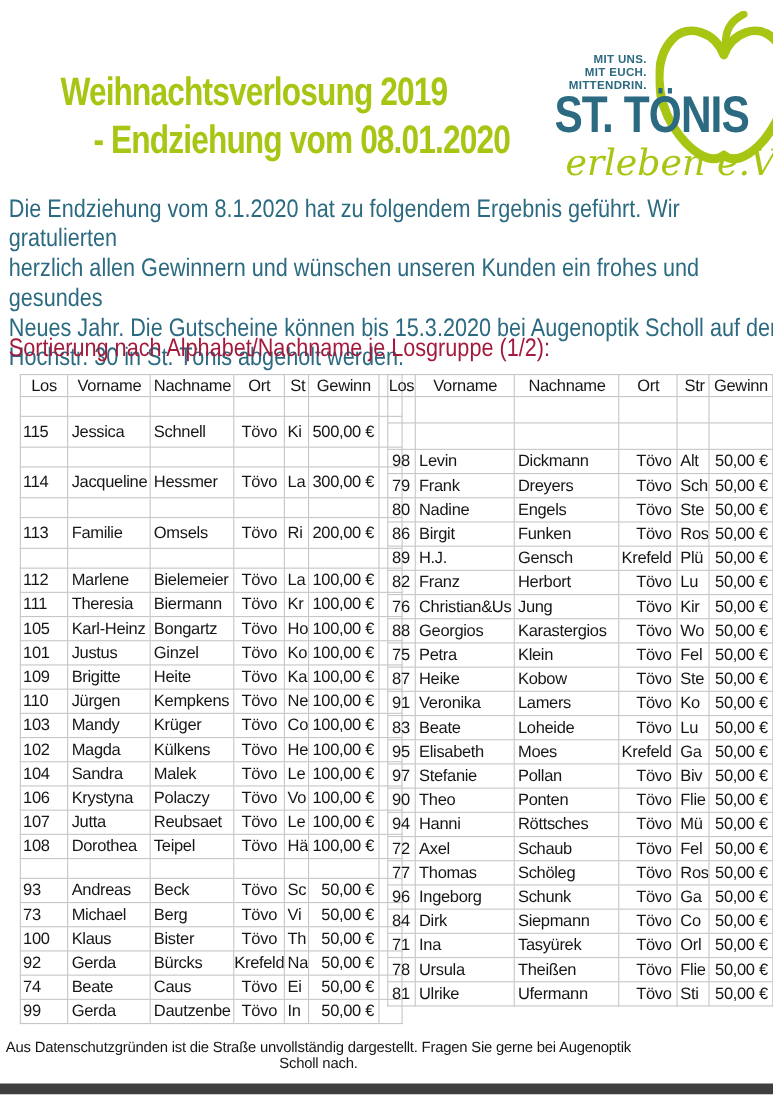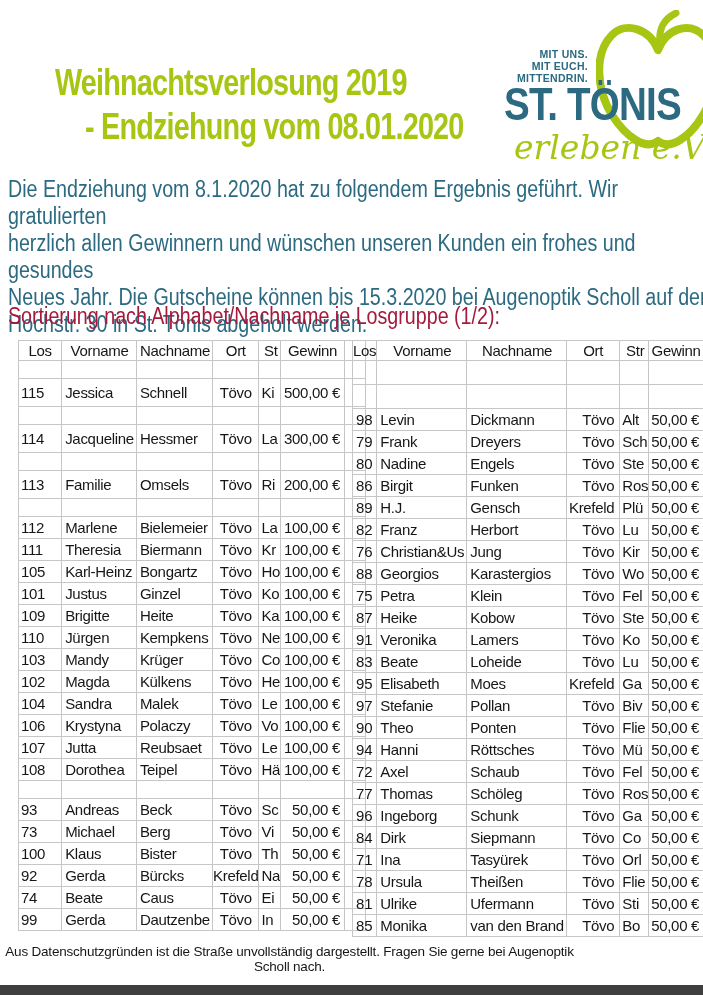--- a/index.html
+++ b/index.html
@@ -567,26 +567,18 @@
           <td class="c5">50,00 €</td>
         </tr>
         <tr class="d">
           <td class="c0">81</td>
           <td class="c1">Ulrike</td>
           <td class="c2">Ufermann</td>
           <td class="c3">Tövo</td>
           <td class="c4">Sti</td>
           <td class="c5">50,00 €</td>
         </tr>
-        <tr class="d">
-          <td class="c0">85</td>
-          <td class="c1">Monika</td>
-          <td class="c2">van den Brand</td>
-          <td class="c3">Tövo</td>
-          <td class="c4">Bo</td>
-          <td class="c5">50,00 €</td>
-        </tr>
       </tbody>
     </table>
 </div>
 
 <div class="footer-note">Aus Datenschutzgründen ist die Straße unvollständig dargestellt. Fragen Sie gerne bei Augenoptik Scholl nach.</div>
 <div class="bottom-bar"></div>
 
 </body></html>

